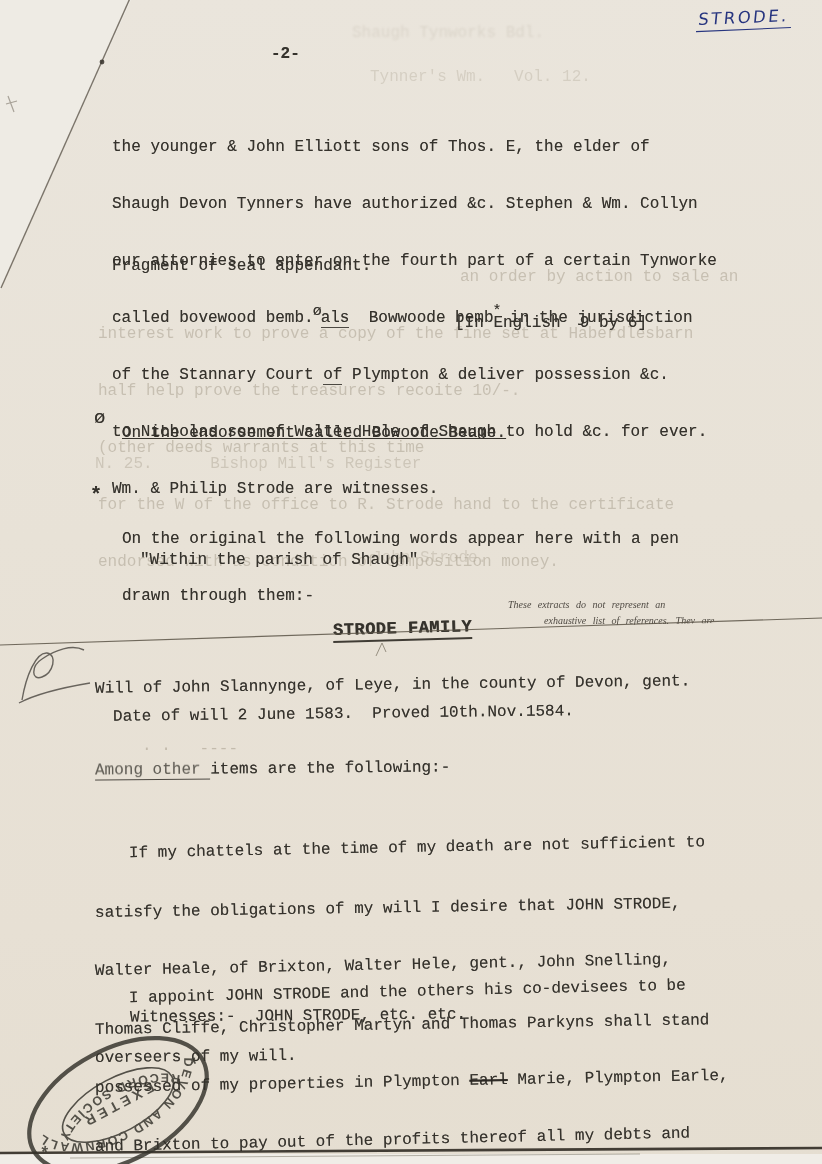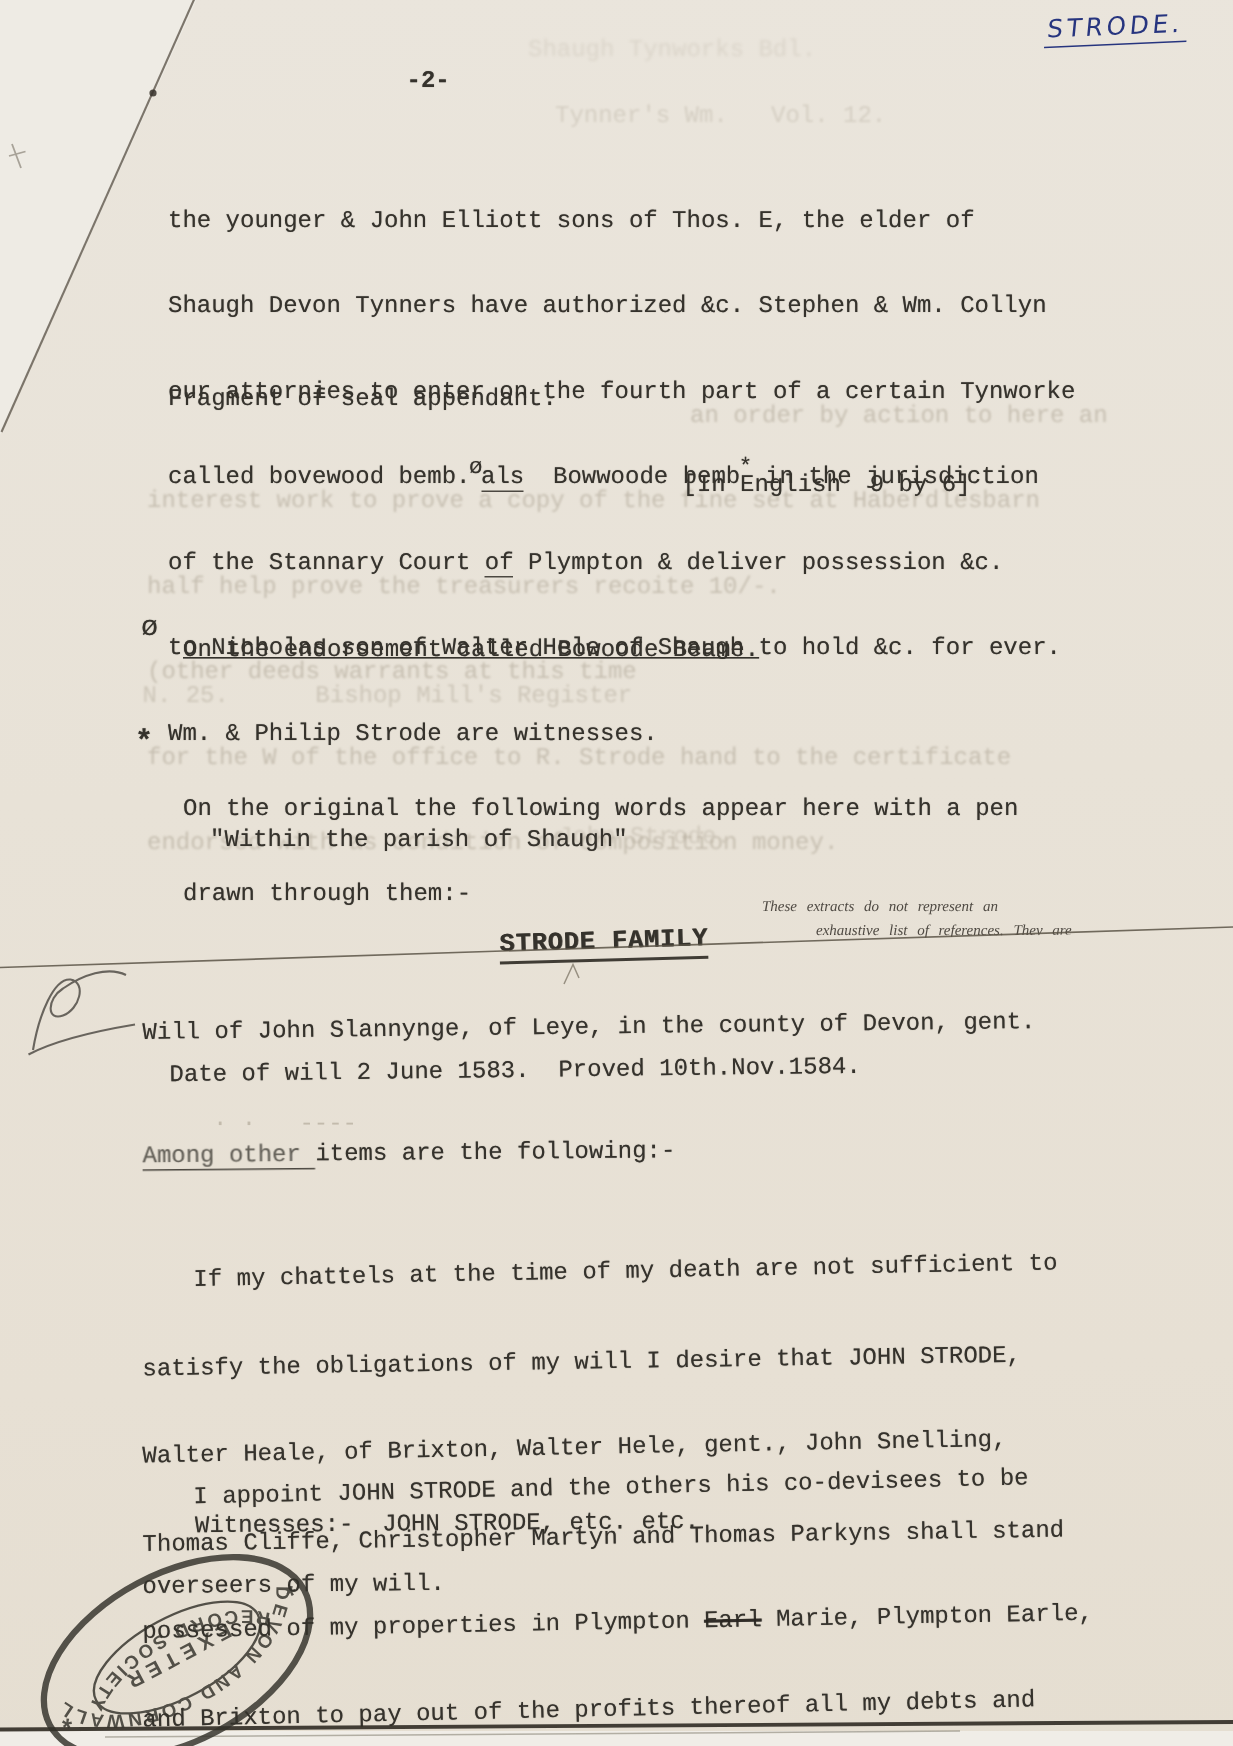--- a/index.html
+++ b/index.html
@@ -63,21 +63,21 @@
 </style>
 </head>
 <body>
 
 <div class="page">
 
   <div class="corner-sheet"></div>
 
   <div class="ghost" style="left:352px;top:24px;opacity:.22;filter:blur(1.1px);">Shaugh Tynworks Bdl.</div>
   <div class="ghost" style="left:370px;top:68px;opacity:.3;">Tynner's Wm.   Vol. 12.</div>
-  <div class="ghost" style="left:460px;top:268px;opacity:.5;">an order by action to here an</div>
+  <div class="ghost" style="left:460px;top:268px;opacity:.5;">an order by action to sale an</div>
   <div class="ghost" style="left:98px;top:287px;opacity:.5;">
     <div>interest work to prove a copy of the fine set at Haberdlesbarn</div>
     <div>half help prove the treasurers recoite 10/-.</div>
     <div>(other deeds warrants at this time</div>
     <div>for the W of the office to R. Strode hand to the certificate</div>
     <div>endorsed with as condition of composition money.</div>
   </div>
   <div class="ghost" style="left:95px;top:455px;opacity:.4;">N. 25.      Bishop Mill's Register</div>
   <div class="ghost" style="left:372px;top:549px;opacity:.35;">John Strode.</div>
 

